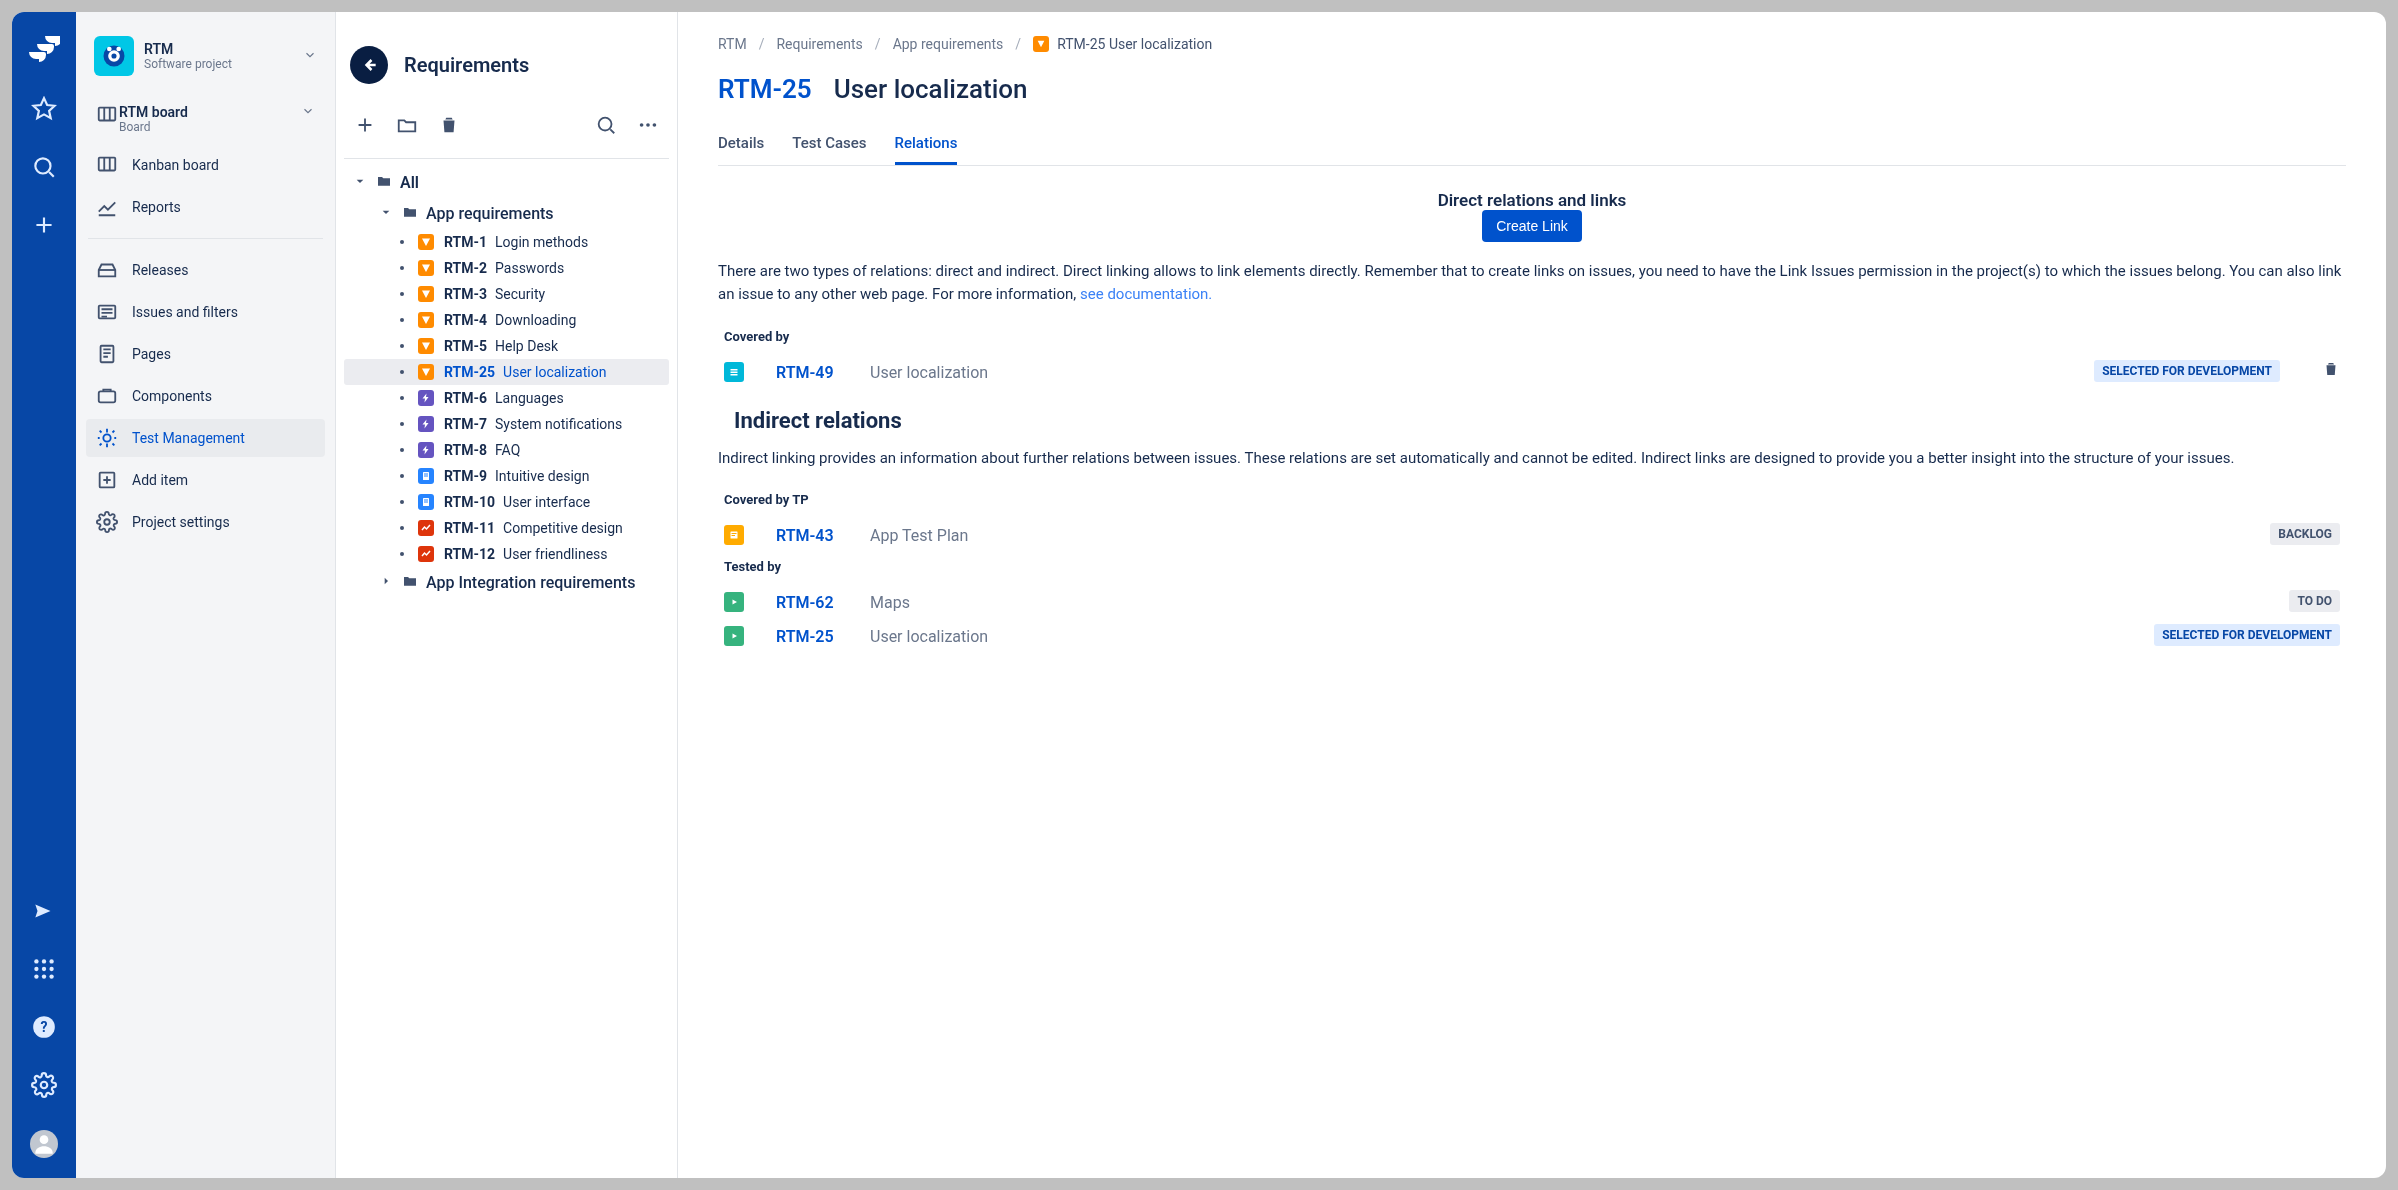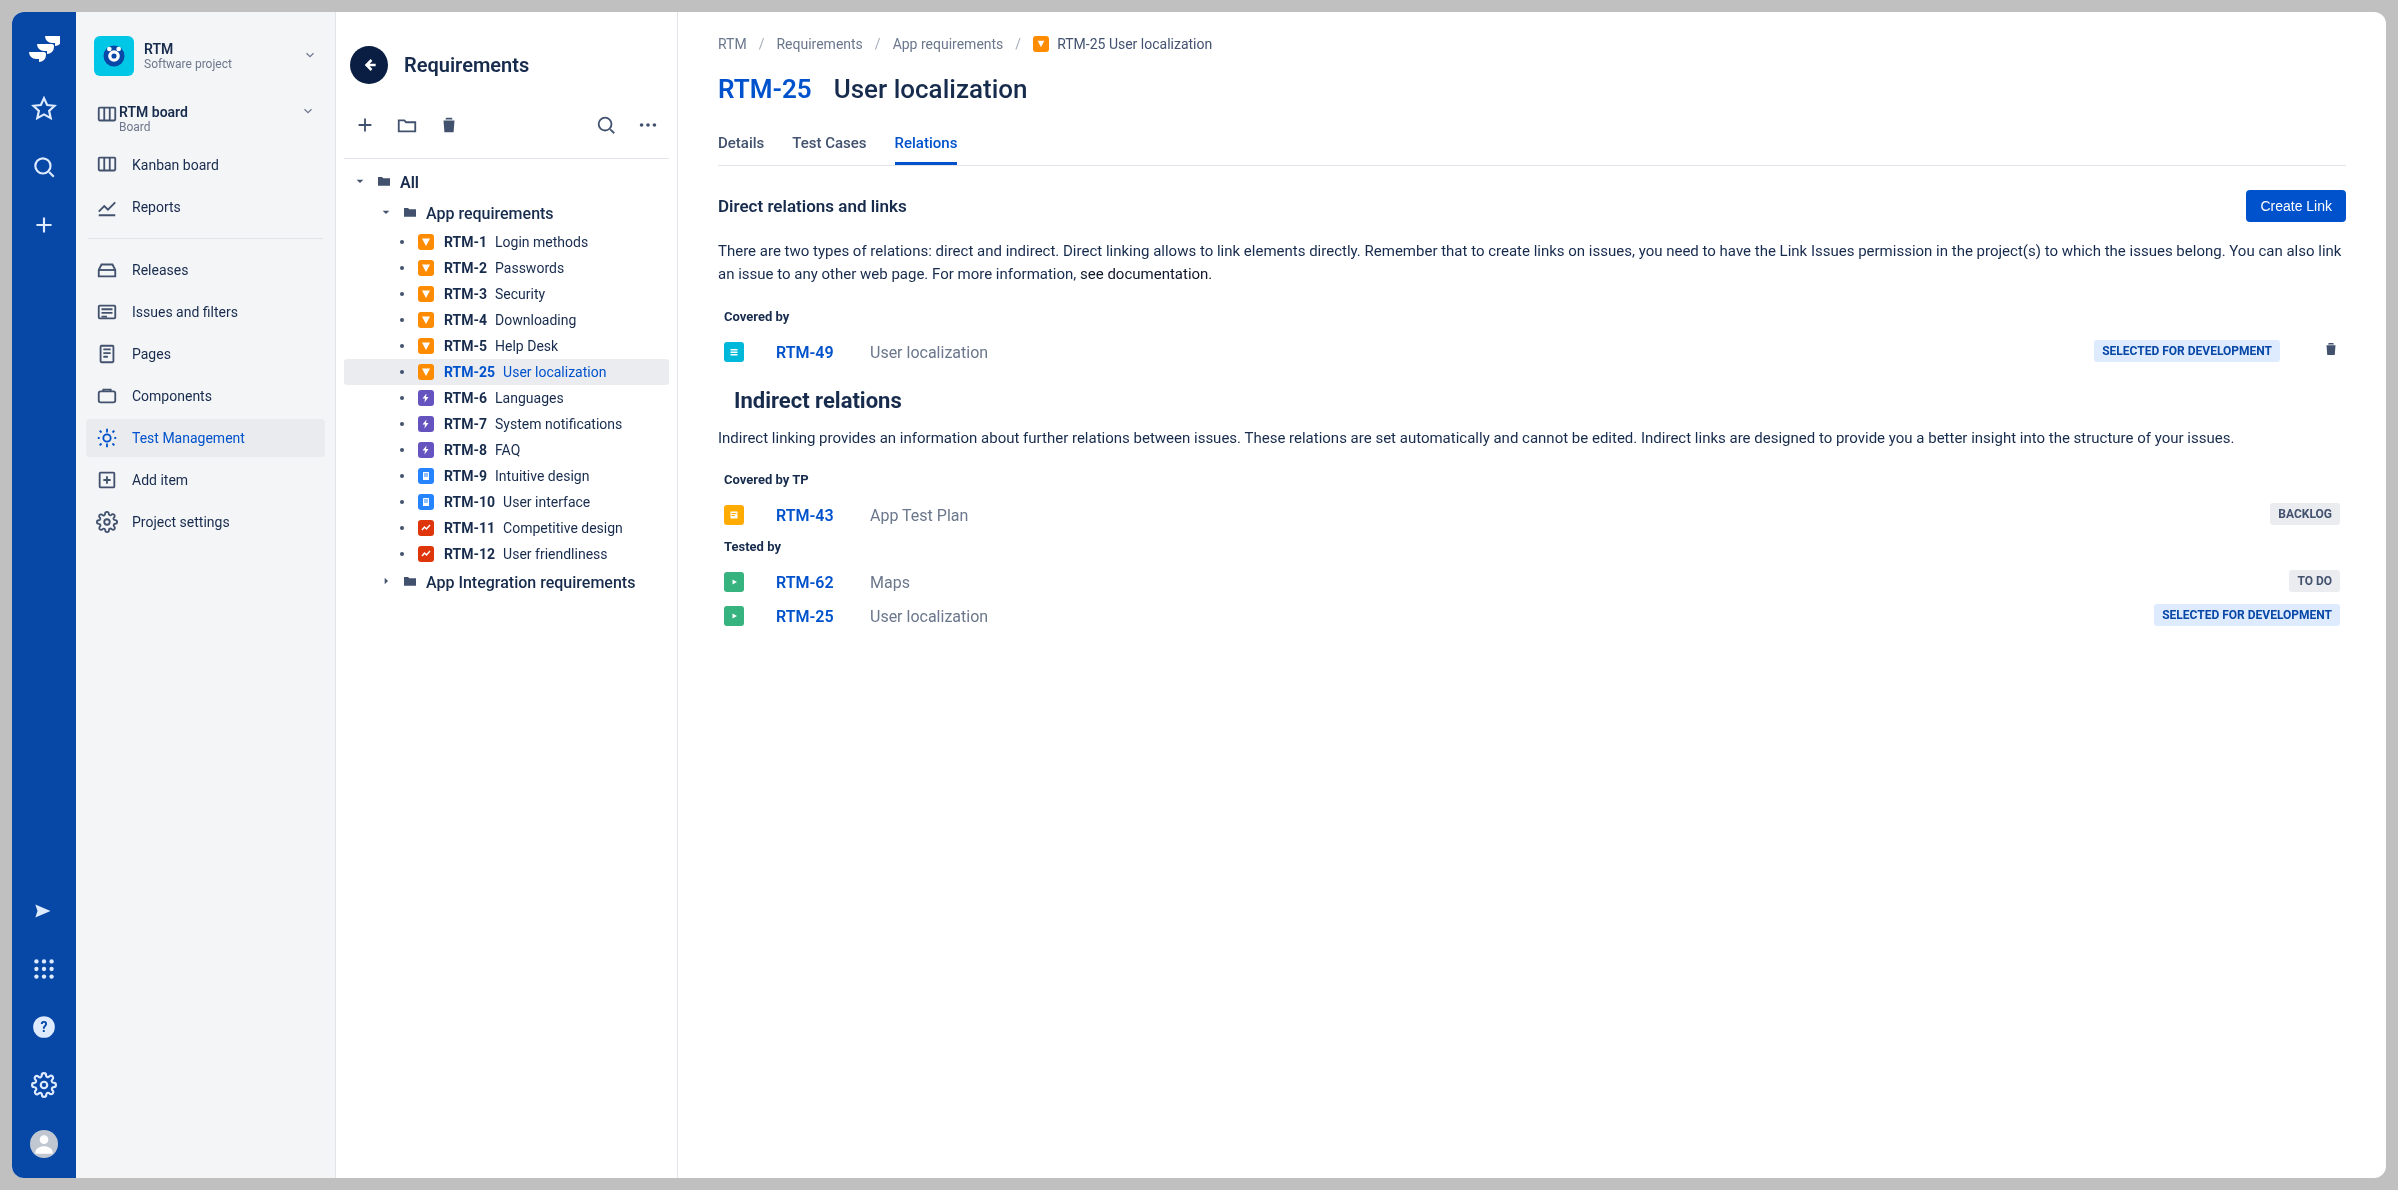--- a/index.html
+++ b/index.html
@@ -103,25 +103,25 @@
   .crumbs { display:flex;align-items:center;gap:12px;font-size:14px;color:#6B778C;margin-bottom:22px;}
   .crumbs a{color:#6B778C;cursor:pointer;}
   .crumbs .sep{color:#A5ADBA;}
   .crumbs .issue-icon{width:16px;height:16px;border-radius:3px;background:#FF8B00;display:inline-flex;align-items:center;justify-content:center;margin-right:4px;}
   .issue-title-row{display:flex;align-items:baseline;gap:22px;margin-bottom:24px;}
   .issue-key{font-size:26px;font-weight:600;color:#0052CC;}
   .issue-title{font-size:26px;font-weight:500;}
   .tabs{display:flex;gap:28px;border-bottom:1px solid #e1e4e8;margin-bottom:24px;}
   .tab{padding:6px 0 10px;font-size:15px;color:#42526E;cursor:pointer;font-weight:500;}
   .tab.active{color:#0052CC;border-bottom:3px solid:#0052CC;border-bottom:3px solid #0052CC;}
-  .section-head{display:flex;align-items:center;justify-content:space-between;margin-bottom:18px;}
+  .section-head{display:flex;align-items:center;justify-content:space-between;margin-bottom:18px;flex-direction:column;}
   .section-head h3{font-size:17px;font-weight:600;}
   .btn-primary{background:#0052CC;color:#fff;border:none;padding:8px 14px;border-radius:4px;font-weight:500;font-size:14px;cursor:pointer;}
   .desc{font-size:15px;line-height:1.55;color:#172B4D;margin-bottom:22px;}
-  .desc a{color:#0f172a;cursor:pointer;margin-top:20px;}
+  .desc a{color:#3b82f6;cursor:pointer;margin-top:20px;}
   .rel-group h4{font-size:13px;font-weight:700;margin:8px 0 10px 6px;}
   .rel-row{display:flex;align-items:flex-end;gap:24px;padding:6px 6px;}
   .rel-row .issue-icon{width:20px;height:20px;border-radius:3px;display:flex;align-items:center;justify-content:center;}
   .rel-row .key{color:#0052CC;font-weight:600;min-width:70px;margin-left:8px;cursor:pointer;}
   .rel-row .text{color:#6B778C;flex:1;}
   .lozenge{background:#DEEBFF;color:#0747A6;font-size:12px;font-weight:700;padding:4px 8px;border-radius:3px;}
   .lozenge.grey{background:#EBECF0;color:#42526E;}
   .trash{color:#42526E;margin-left:18px;cursor:pointer;}
   h3.indirect{font-size:22px;font-weight:700;margin:20px 16px 14px;}
 </style>

